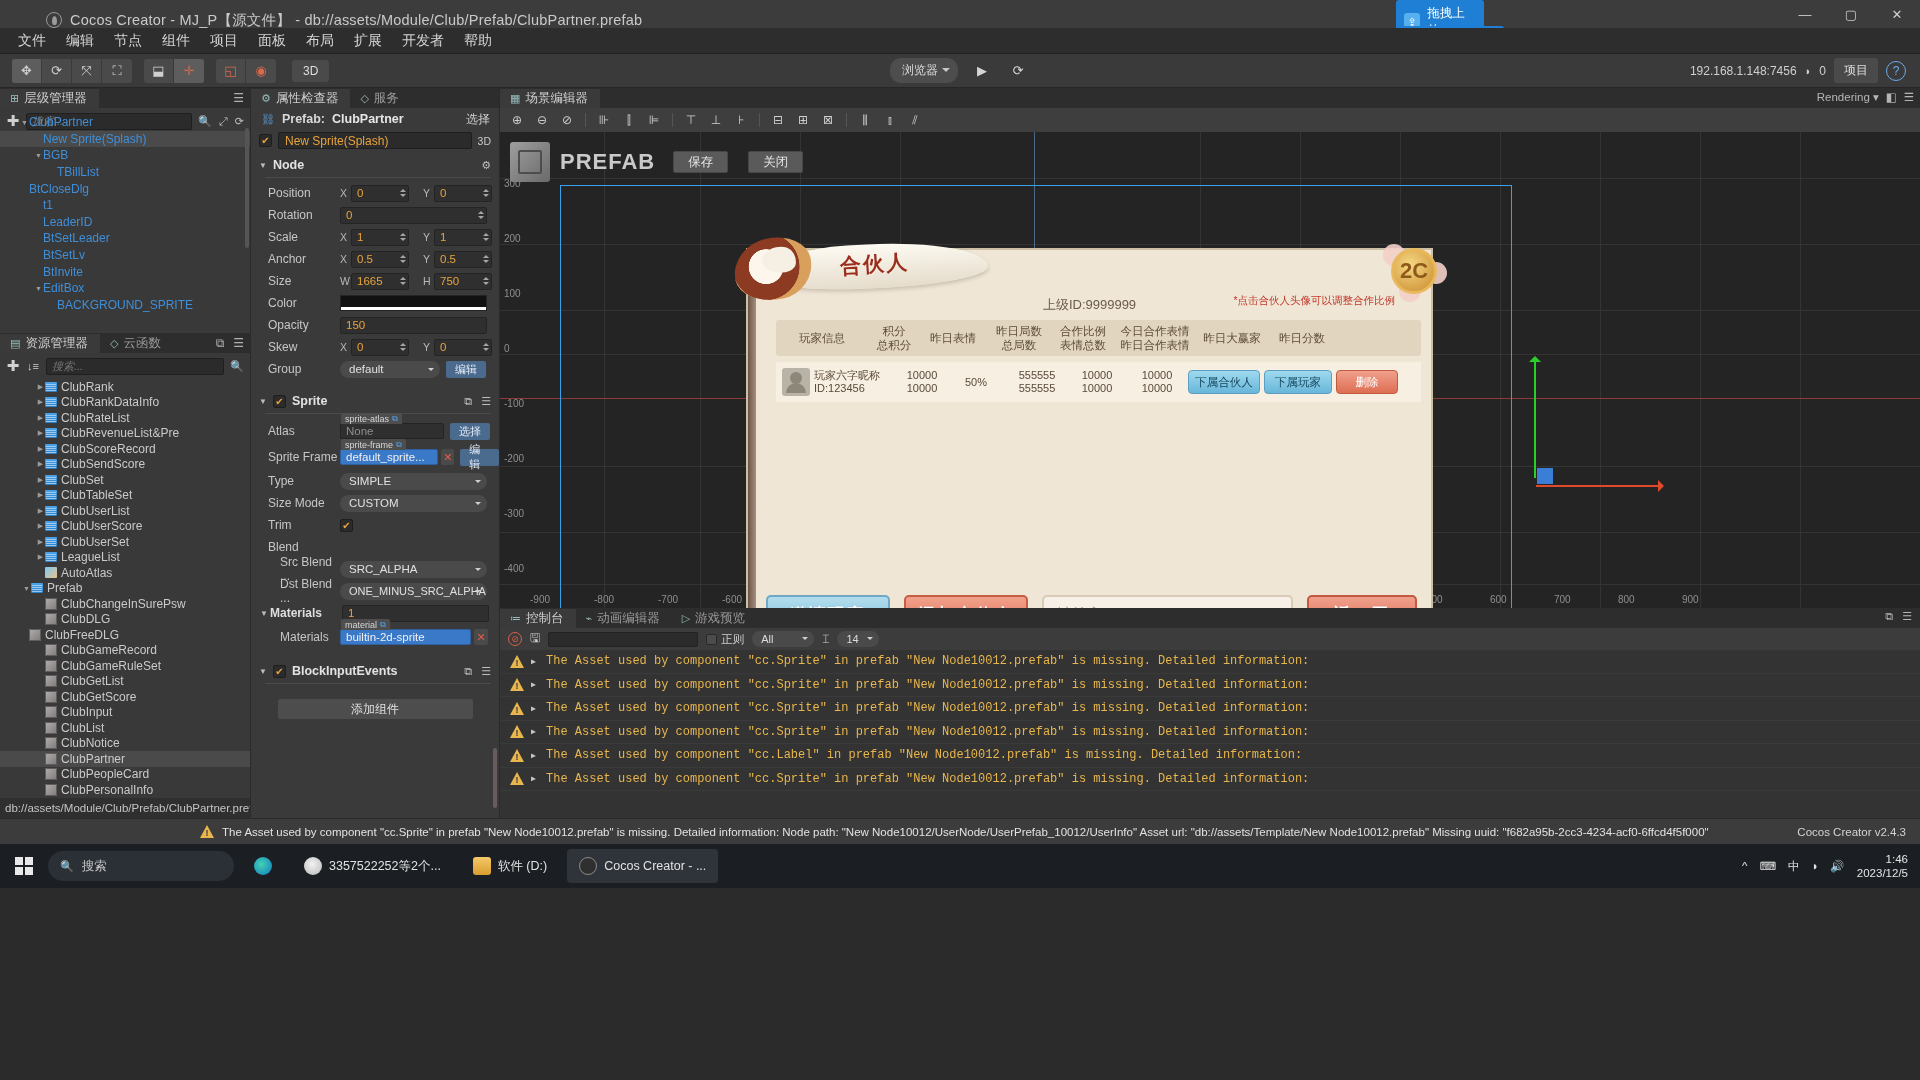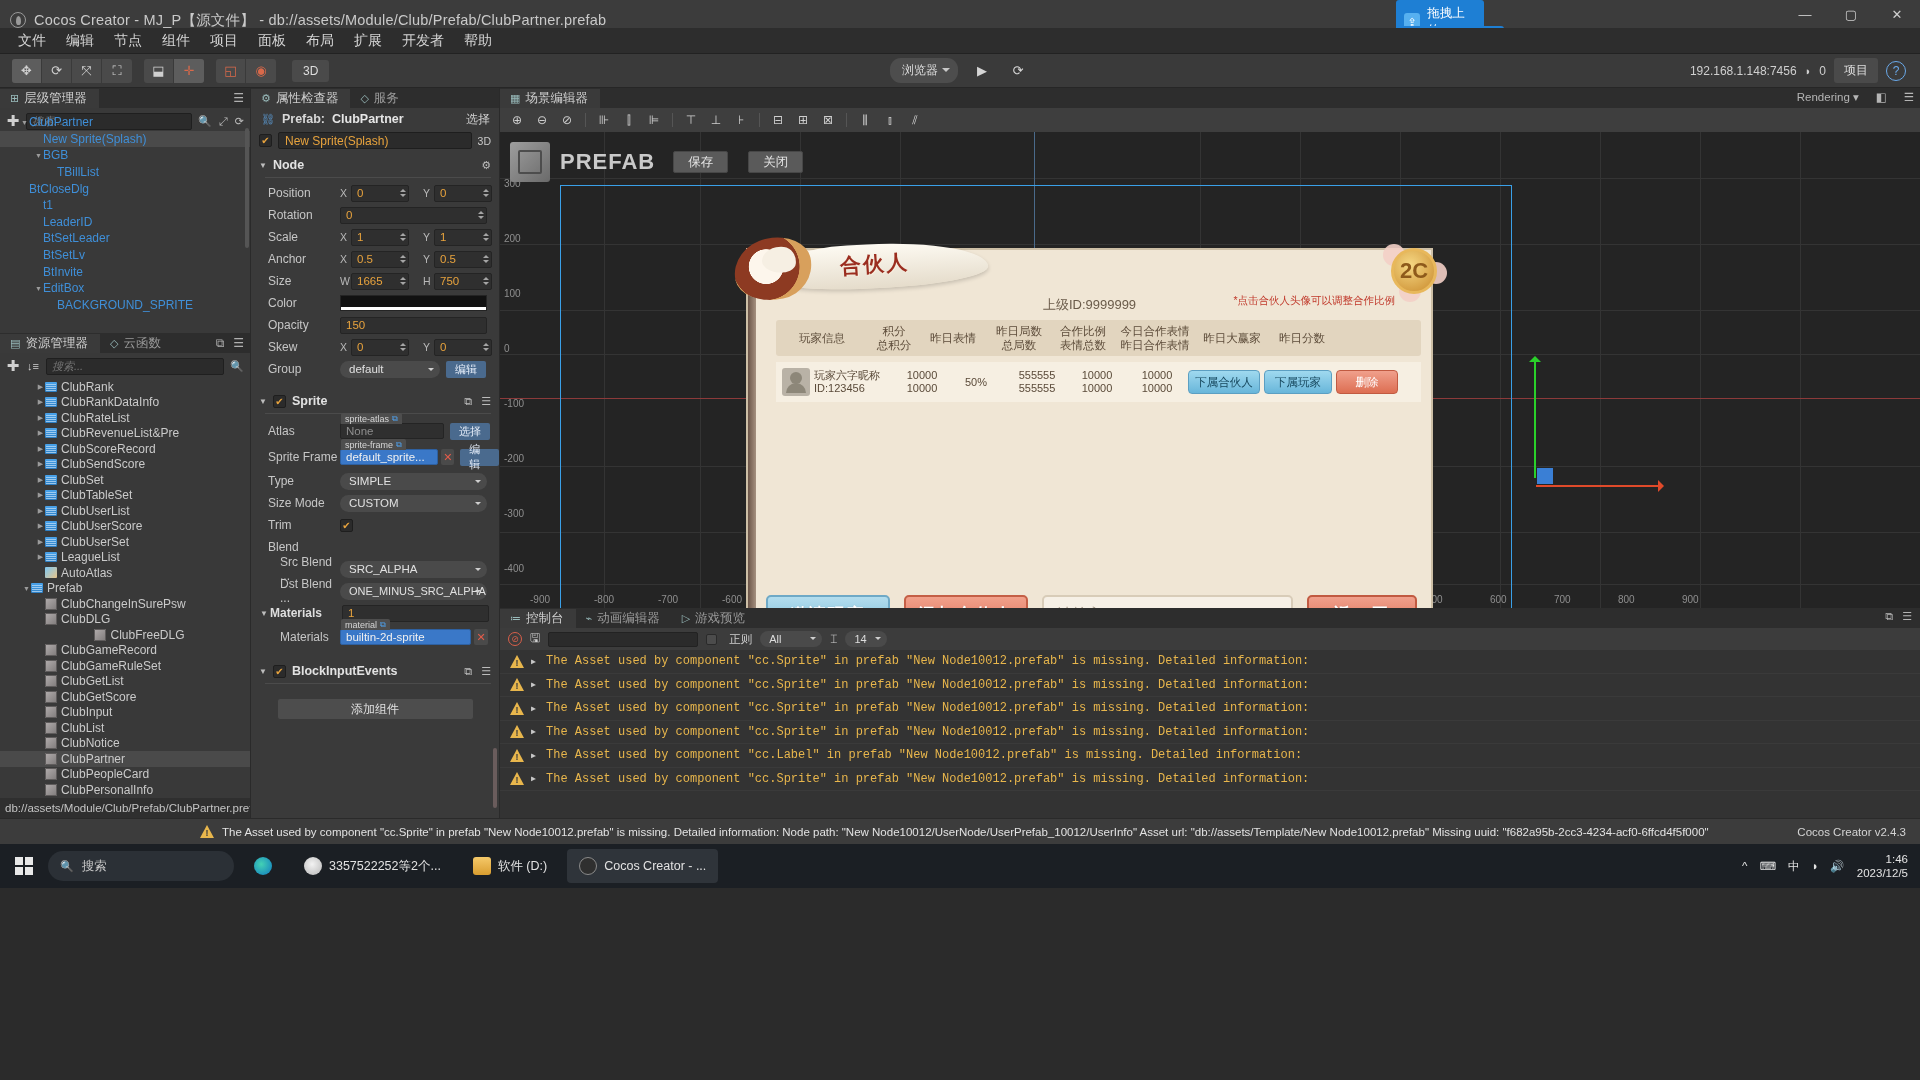--- a/index.html
+++ b/index.html
@@ -2,21 +2,21 @@
 <html><head>
 <meta charset="utf-8">
 <style>
   * { box-sizing: border-box; margin:0; padding:0; }
   html,body { width:1920px; height:1080px; overflow:hidden; background:#2b2b2b;
     font-family:"Liberation Sans","DejaVu Sans",sans-serif; }
   body { position:relative; font-size:13px; color:#cfcfcf; }
 
   
   #titlebar { position:absolute; left:0; top:0; width:1920px; height:40px;
-    background:#3c3c3c; display:flex; align-items:center; }
+    background:#3c3c3c; display:flex; align-items:center;padding-left:36px; }
   #app-icon { width:16px;height:16px;margin:0 8px 0 10px; border-radius:50%;
     border:1px solid #9a9a9a; position:relative; }
   #app-icon:after{content:"";position:absolute;left:5px;top:3px;width:5px;height:9px;
     border-radius:50% 50% 50% 50%/60% 60% 40% 40%;background:#9a9a9a;}
   #title-text { color:#c9c9c9; font-size:14.5px; letter-spacing:.2px;}
   #win-ctrl { position:absolute; right:0; top:0; height:28px; display:flex; }
   #win-ctrl div { width:46px;height:28px;display:flex;align-items:center;justify-content:center;
     color:#cfcfcf;font-size:13px; }
 
   
@@ -150,21 +150,21 @@
     display:flex;align-items:center;justify-content:center;margin-left:3px;}
   .desc-box{margin:9px 10px 0 14px;background:#434343;border:1px solid #4e4e4e;border-radius:3px;
     padding:10px 11px;font-size:12px;line-height:20px;color:#c9c9c9;}
   .addcomp{margin:14px auto 0 auto;width:197px;height:22px;background:#4d4d4d;border:1px solid #3a3a3a;
     border-radius:3px;color:#e0e0e0;font-size:12px;display:flex;align-items:center;justify-content:center;}
   #insp-scroll{position:absolute;right:2px;top:640px;width:4px;height:60px;background:#6a5c5c;border-radius:2px;}
 
   
   #scene { position:absolute; left:500px; top:88px; width:1420px; height:520px; background:#2d2d2d; }
   #scene .panel-tabs{background:#2d2d2d;}
-  #scene-right-tabs{position:absolute;right:6px;top:2px;display:flex;align-items:flex-start;gap:17px;
+  #scene-right-tabs{position:absolute;right:6px;top:2px;display:flex;align-items:flex-start;gap:7px;
     font-size:11.5px;color:#b5b5b5;}
   #scene-toolbar{position:absolute;top:20px;left:0;width:1420px;height:24px;background:#3e3e3e;
     display:flex;align-items:center;padding-left:6px;gap:3px;}
   .sbtn{width:22px;height:20px;display:flex;align-items:center;justify-content:center;
     color:#cfcfcf;font-size:12px;}
   .sdiv{width:1px;height:14px;background:#555;margin:0 4px;}
   #scene-tb-note{position:absolute;right:10px;top:24px;font-size:11px;color:#8d8d8d;}
   #scene-view{position:absolute;top:44px;left:0;width:1420px;height:476px;background:#242424;overflow:hidden;}
   .gridline{position:absolute;background:#343434;}
   #ruler-y{position:absolute;left:0;top:0;width:40px;height:476px;}
@@ -238,21 +238,21 @@
   #giz-sq{position:absolute;left:1037px;top:336px;width:16px;height:16px;background:#3a7fd5;}
 
   
   #console{position:absolute;left:500px;top:608px;width:1420px;height:210px;background:#333;}
   #console .panel-tabs{background:#2d2d2d;}
   #console-tools{position:absolute;top:20px;left:0;width:1420px;height:22px;background:#3c3c3c;
     display:flex;align-items:center;gap:8px;padding-left:8px;}
   #cs-stop{width:14px;height:14px;border:1.5px solid #d95f4a;border-radius:50%;color:#d95f4a;
     font-size:9px;display:flex;align-items:center;justify-content:center;}
   #cs-filter{width:150px;height:15px;background:#2b2b2b;border:1px solid #222;border-radius:2px;}
-  .cs-chk{display:flex;align-items:center;gap:12px;font-size:11.5px;color:#cfcfcf;}
+  .cs-chk{display:flex;align-items:center;gap:4px;font-size:11.5px;color:#cfcfcf;}
   .cs-chk .b{width:11px;height:11px;background:#4c4c4c;border:1px solid #2a2a2a;border-radius:2px;}
   .cs-dd{height:16px;background:#4a4a4a;border-radius:8px;color:#ddd;font-size:11px;
     display:flex;align-items:center;padding:0 16px 0 9px;position:relative;}
   .cs-dd:after{content:"";position:absolute;right:6px;top:6px;border:3.5px solid transparent;border-top-color:#cfcfcf;}
   #console-right{position:absolute;right:8px;top:2px;display:flex;gap:9px;color:#b5b5b5;font-size:11px;}
   #loglist{position:absolute;top:42px;left:0;width:1420px;height:168px;overflow:hidden;}
   .logrow{height:23.5px;display:flex;align-items:center;gap:7px;padding-left:10px;
     border-bottom:1px solid #3a3a3a;font-family:"Liberation Mono","DejaVu Sans Mono",monospace;font-size:12px;}
   .warnico{width:14px;height:13px;flex:none;position:relative;}
   .warnico:after{content:"";position:absolute;left:0;top:0;width:0;height:0;
@@ -524,21 +524,21 @@
         <div class="arow" style="padding-left: 36px;">
           <span class="acar"></span>
           <span class="pico"></span>
           <span>ClubChangeInSurePsw</span>
         </div>
         <div class="arow" style="padding-left: 36px;">
           <span class="acar"></span>
           <span class="pico"></span>
           <span>ClubDLG</span>
         </div>
-        <div class="arow" style="padding-left: 20px; justify-content: center;">
+        <div class="arow" style="padding-left: 20px;">
           <span class="acar"></span>
           <span class="pico"></span>
           <span>ClubFreeDLG</span>
         </div>
         <div class="arow" style="padding-left: 36px;">
           <span class="acar"></span>
           <span class="pico"></span>
           <span>ClubGameRecord</span>
         </div>
         <div class="arow" style="padding-left: 36px;">

